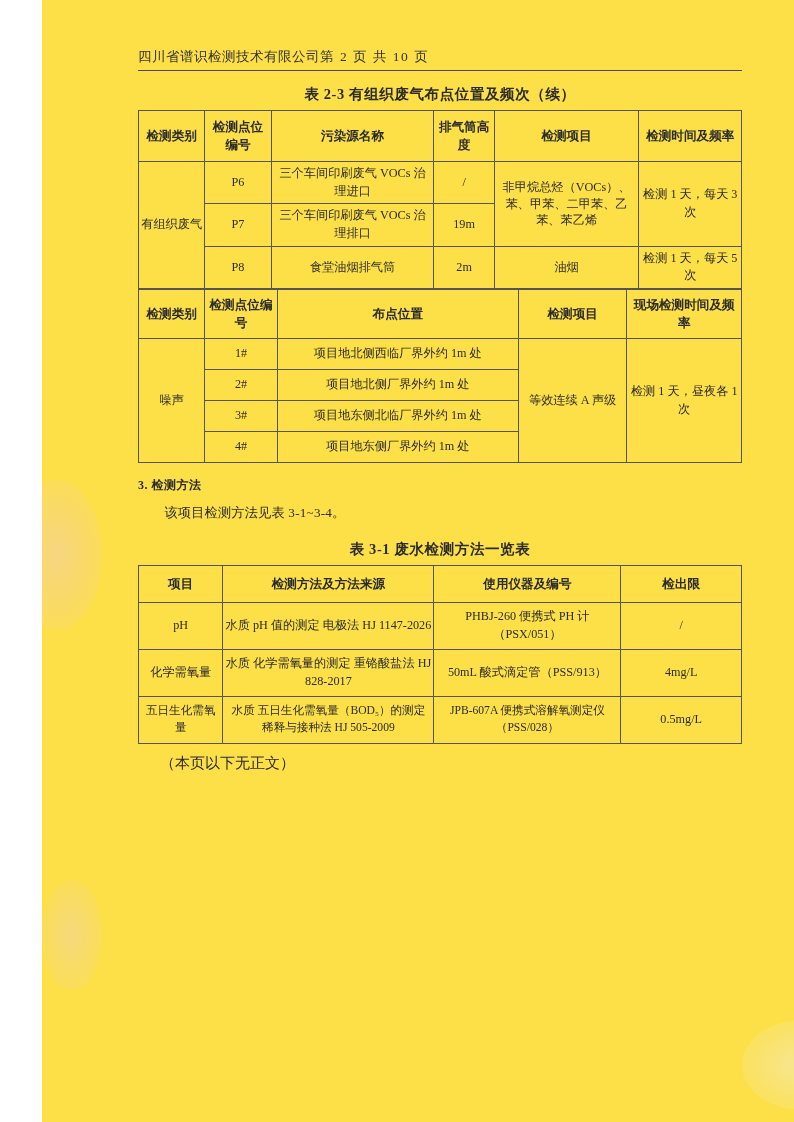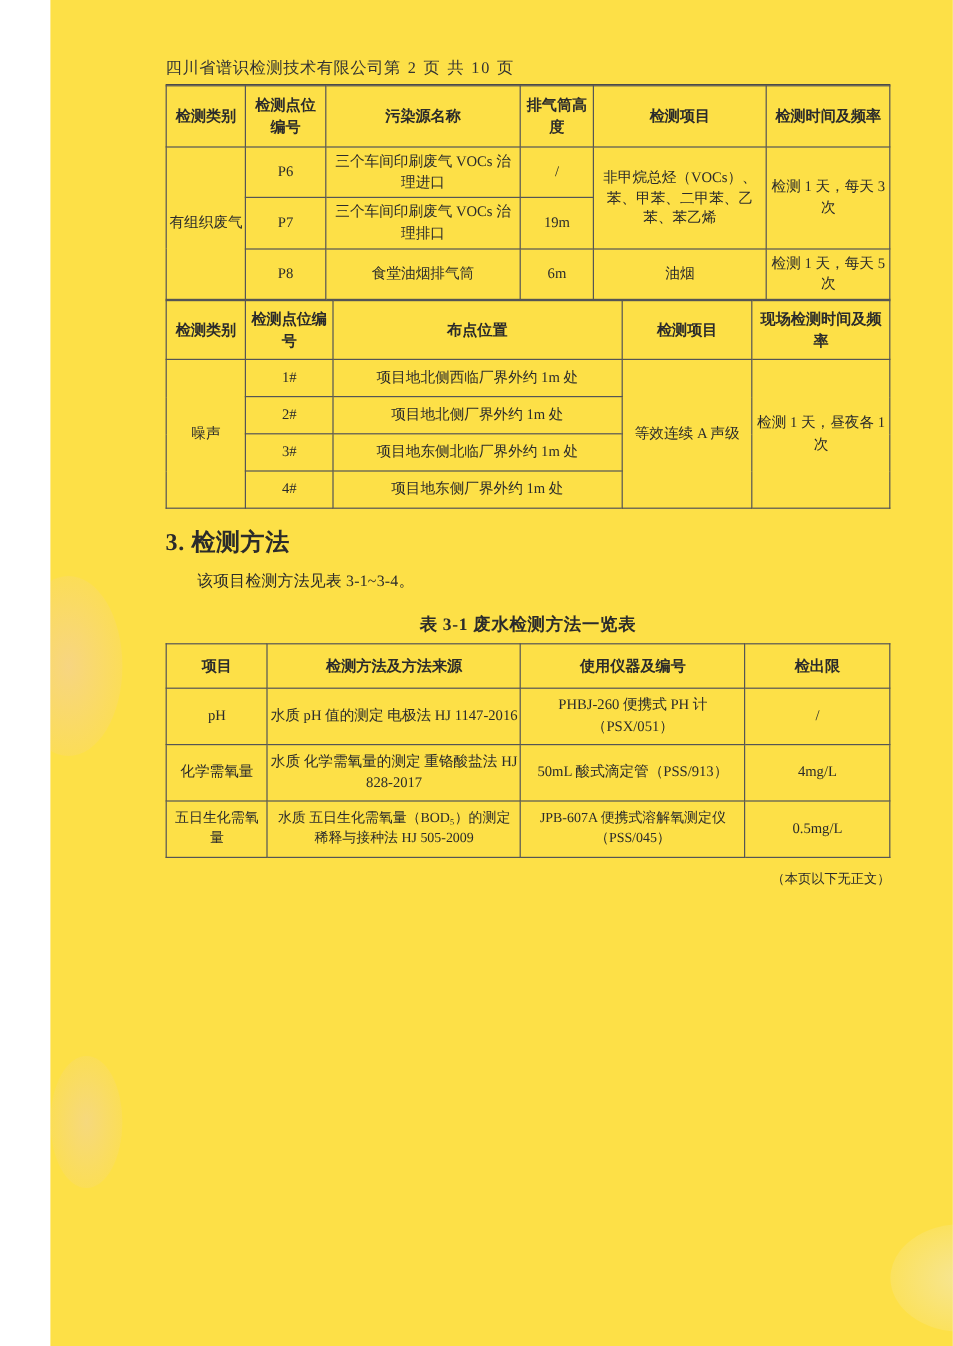--- a/index.html
+++ b/index.html
@@ -52,43 +52,42 @@
   
   .tbl-title {
     text-align: center;
     font-weight: bold;
     font-size: 14.5px;
     margin: 14px 0 6px 0;
     letter-spacing: .6px;
   }
   .sec-title {
     font-weight: bold;
-    font-size: 20px;
+    font-size: 12px;
     margin: 14px 0 6px 0;
     letter-spacing: .5px;
   }
   .para {
     font-size: 13.2px;
     line-height: 1.95;
     text-indent: 2em;
     text-align: justify;
     letter-spacing: .2px;
   }
   .note {
     font-size: 13px;
     line-height: 1.95;
     text-indent: 2em;
     text-align: justify;
     letter-spacing: 0px;
   }
   .tail {
-    font-size: 11px;
+    font-size: 15px;
     margin-top: 10px;
     padding-left: 22px;
-    text-align: right;
   }
 
   
   table {
     border-collapse: collapse;
     width: 100%;
     font-size: 12.2px;
     line-height: 1.45;
   }
   table td, table th {
@@ -120,20 +119,21 @@
   <div class="blotch b2"></div>
   <div class="blotch b3"></div>
 
   <div class="content">
 
     <div class="doc-header">
       <span class="h-company">四川省谱识检测技术有限公司</span>
       <span class="h-page">第 2 页 共 10 页</span>
     </div>
 
+    <div class="tbl-title">表 2-3  有组织废气布点位置及频次（续）</div>
     <table class="t23">
       <thead>
         <tr>
           <th style="width:11%">检测类别</th>
           <th style="width:11%">检测点位编号</th>
           <th style="width:27%">污染源名称</th>
           <th style="width:10%">排气筒高度</th>
           <th style="width:24%">检测项目</th>
           <th style="width:17%">检测时间及频率</th>
         </tr>
@@ -148,21 +148,21 @@
           <td rowspan="2">检测 1 天，每天 3 次</td>
         </tr>
         <tr>
           <td>P7</td>
           <td>三个车间印刷废气 VOCs 治理排口</td>
           <td>19m</td>
         </tr>
         <tr>
           <td>P8</td>
           <td>食堂油烟排气筒</td>
-          <td>6m</td>
+          <td>2m</td>
           <td>油烟</td>
           <td>检测 1 天，每天 5 次</td>
         </tr>
       </tbody>
     </table>
 
     <table class="t24">
       <thead>
         <tr>
           <th style="width:11%">检测类别</th>
@@ -205,34 +205,34 @@
         <tr>
           <th style="width:14%">项目</th>
           <th style="width:35%">检测方法及方法来源</th>
           <th style="width:31%">使用仪器及编号</th>
           <th style="width:20%">检出限</th>
         </tr>
       </thead>
       <tbody>
         <tr>
           <td>pH</td>
-          <td>水质 pH 值的测定 电极法 HJ 1147-2016</td>
+          <td>水质 pH 值的测定 电极法 HJ 1147-2026</td>
           <td>PHBJ-260 便携式 PH 计（PSX/051）</td>
           <td>/</td>
         </tr>
         <tr>
           <td>化学需氧量</td>
           <td>水质 化学需氧量的测定 重铬酸盐法 HJ 828-2017</td>
           <td>50mL 酸式滴定管（PSS/913）</td>
           <td>4mg/L</td>
         </tr>
         <tr>
           <td class="small">五日生化需氧量</td>
           <td class="small">水质 五日生化需氧量（BOD₅）的测定 稀释与接种法  HJ 505-2009</td>
-          <td class="small">JPB-607A 便携式溶解氧测定仪（PSS/045）</td>
+          <td class="small">JPB-607A 便携式溶解氧测定仪（PSS/028）</td>
           <td>0.5mg/L</td>
         </tr>
       </tbody>
     </table>
 
     <div class="tail">（本页以下无正文）</div>
 
   </div>
 </div>
 

